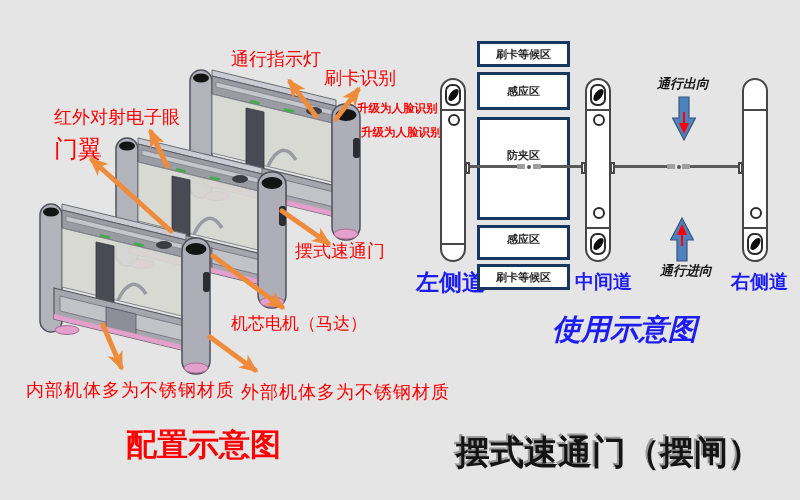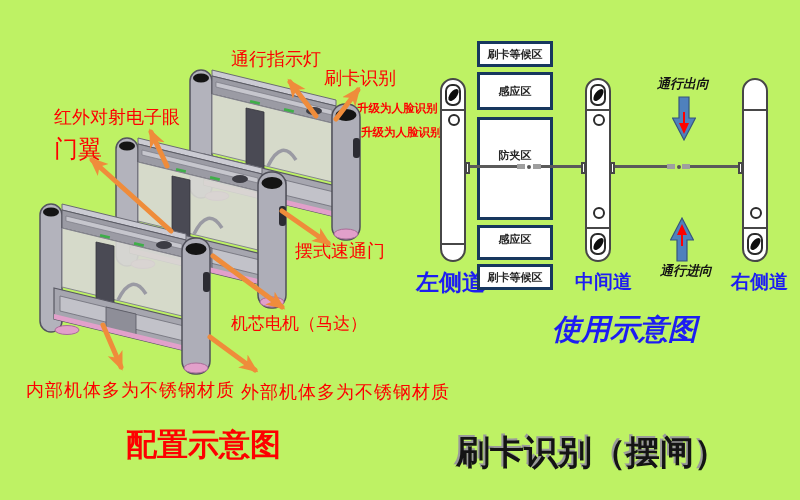--- a/index.html
+++ b/index.html
@@ -1,25 +1,25 @@
 <!DOCTYPE html>
 <html><head>
 <meta charset="utf-8">
 <style>
   * { margin:0; padding:0; box-sizing:border-box; }
   html,body { background:#fff; }
   .stage {
-    position:relative; width:800px; height:500px; background:#bef264;
+    position:relative; width:800px; height:500px; background:#e5e5e5;
     font-family:"Liberation Sans","DejaVu Sans",sans-serif; overflow:hidden;padding-left:8px;
   }
   .abs { position:absolute; }
   .red-label { position:absolute; color:#fe0000; white-space:nowrap; line-height:1.1; }
   .blue-label { position:absolute; color:#1d1df2; font-weight:bold; white-space:nowrap; }
   .zone-box {
-    position:absolute; left:477px; width:76px; background:#ffffff;
+    position:absolute; left:477px; width:93px; background:#ffffff;
     border:3px solid #17375e; color:#262626; font-size:11px; font-weight:bold;
     display:flex; justify-content:center; align-items:center; z-index:2;
   }
   .cabinet {
     position:absolute; top:78px; width:26px; height:184px; background:#ffffff;
     border:2px solid #474747; border-radius:13px; z-index:4;
   }
   .cab-divider { position:absolute; left:0; width:100%; height:0; border-top:2px solid #474747; }
   .reader-icon {
     position:absolute; left:3px; width:16px; height:22px; border:2px solid #2b2b2b;
@@ -175,15 +175,15 @@
     <polygon points="7,45 17,45 17,24 23.5,24 12,2 0.5,24 7,24" fill="#4f81bd" stroke="#36557d" stroke-width="1.2"></polygon>
     <polygon points="11,30 13,30 13,19 17,19 12,8 7,19 11,19" fill="#fe0000"></polygon>
   </svg>
   <div class="dir-label" style="left:660px;top:262px">通行进向</div>
 
   <div class="blue-label" style="left:416px;top:267px;font-size:23px">左侧道</div>
   <div class="blue-label" style="left:575px;top:269px;font-size:19px">中间道</div>
   <div class="blue-label" style="left:731px;top:269px;font-size:19px">右侧道</div>
 
   <div class="blue-label usage-title">使用示意图</div>
-  <div class="product-title">刷卡识别（摆闸）</div>
+  <div class="product-title">摆式速通门（摆闸）</div>
 
 </div>
 
 </body></html>

